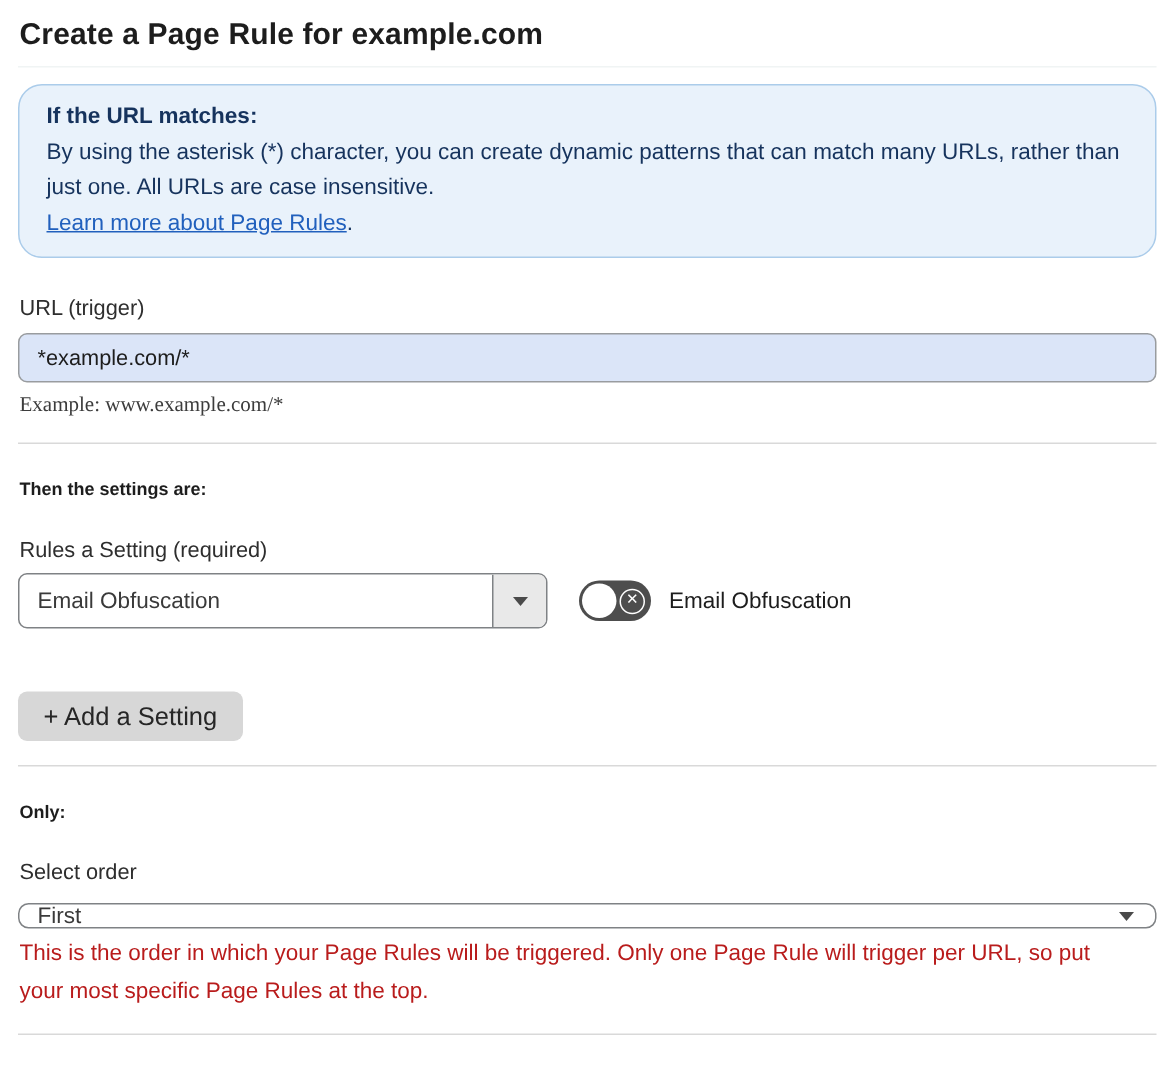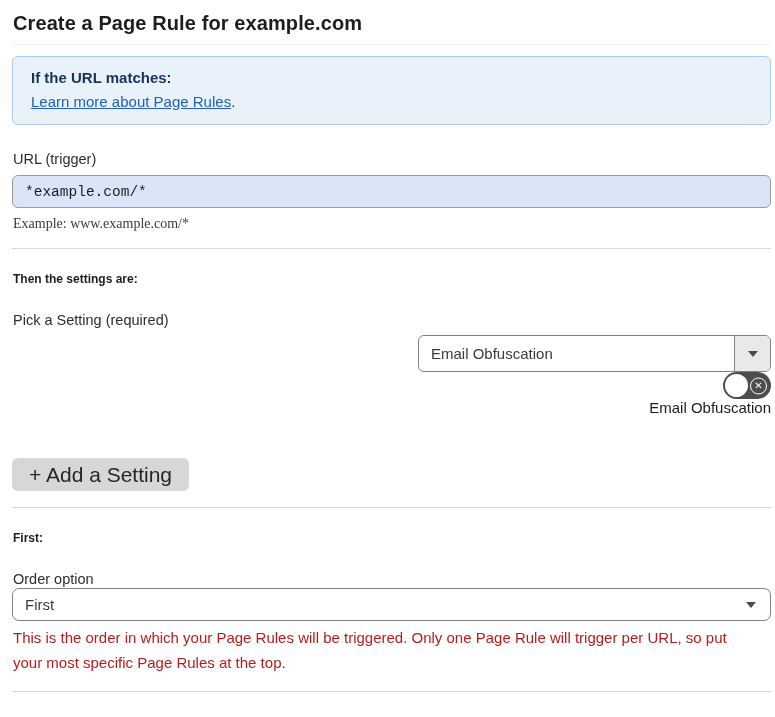--- a/index.html
+++ b/index.html
@@ -21,37 +21,37 @@
     color:#1d1d1d;overflow:hidden;
   }
   .container{padding:10px 4px 0 12px;}
   h1.page-title{
     font-size:20px;font-weight:700;color:#1d1d1d;
     margin:0;padding:2px 0 0 1px;letter-spacing:0.1px;
   }
   .title-rule{border:none;border-top:1px solid #f0f4f4;margin:9px 0 0 0;}
   .info-box{
     margin-top:11px;background:var(--info-bg);
-    border:1px solid var(--info-border);border-radius:6px;
+    border:1px solid var(--info-border);border-radius:16px;
     padding:9px 18px 11px 18px;color:var(--info-text);
     font-size:15px;line-height:23.5px;
   }
   .info-box .info-heading{font-weight:700;}
   .info-link{color:var(--link-blue);text-decoration:underline;cursor:pointer;margin-top:48px;}
   .field-label{font-size:14.5px;color:#2e2e2e;margin-top:26px;padding-left:1px;}
   .url-input{
     display:block;width:100%;height:33px;margin-top:8px;
     background:var(--input-bg);border:1px solid #999c9f;border-radius:6px;
     padding:0 12px;font-size:14.5px;color:#1d1d1d;
-    font-family:Liberation Mono, monospace;outline:none;
+    font-family:Liberation Sans, sans-serif;outline:none;
   }
   .example-text{font-size:14px;color:#3c3c3c;margin-top:8px;padding-left:1px;font-family:Liberation Serif, serif;}
   hr.section-rule{border:none;border-top:1px solid var(--divider);margin:16px 0 0 0;}
   h2.section-heading{font-size:12px;font-weight:700;color:#1d1d1d;margin:23px 0 0 0;padding-left:1px;}
-  .setting-row{display:flex;align-items:flex-end;margin-top:7px;flex-direction:column;}
+  .setting-row{display:flex;align-items:center;margin-top:7px;}
   .select-box{
     width:353px;height:37px;border:1px solid #7f8285;border-radius:6px;
     background:#ffffff;display:flex;align-items:stretch;overflow:hidden;cursor:pointer;
   }
   .select-box .select-value{
     flex:1;display:flex;align-items:center;padding-left:12px;
     font-size:15px;color:#3a3a3a;
   }
   .select-box .select-arrow-btn{
     width:36px;background:#e9e9e9;border-left:1px solid #7f8285;
@@ -70,78 +70,79 @@
   }
   .toggle .x-badge{
     position:absolute;right:4px;top:50%;transform:translateY(-50%);
     width:17px;height:17px;border-radius:50%;border:1.5px solid #ffffff;
     display:flex;align-items:center;justify-content:center;
     color:#ffffff;font-size:10px;line-height:1;font-weight:700;
   }
   .toggle-label{margin-left:12px;font-size:15px;color:#1d1d1d;}
   .btn{
     display:inline-flex;align-items:center;justify-content:center;
-    height:33px;border:none;border-radius:6px;font-size:21px;
+    height:33px;border:none;border-radius:6px;font-size:17px;
     font-family:"Liberation Sans","DejaVu Sans",sans-serif;cursor:pointer;
     padding:0 17px;color:#262626;background:var(--gray-btn);
   }
   .add-setting-btn{margin-top:42px;}
   .wide-select{
-    margin-top:1px;width:100%;height:33px;border:1px solid #7f8285;border-radius:7px;
+    margin-top:12px;width:100%;height:17px;border:1px solid #7f8285;border-radius:7px;
     background:#ffffff;display:flex;align-items:center;cursor:pointer;
     padding:0 14px 0 12px;justify-content:space-between;
   }
   .wide-select .select-value{font-size:15px;color:#3a3a3a;}
   .order-help{font-size:15px;color:#b91c1c;line-height:24.5px;margin-top:5px;max-width:745px;padding-left:1px;}
   .footer-rule{margin-top:18px;}
 </style>
 </head>
 <body>
 
 <div class="container">
 
   <h1 class="page-title">Create a Page Rule for example.com</h1>
   <hr class="title-rule">
 
   <div class="info-box">
     <div class="info-heading">If the URL matches:</div>
+    <div class="info-body">By using the asterisk (*) character, you can create dynamic patterns that can match many URLs, rather than just one. All URLs are case insensitive.</div>
     <div><a class="info-link">Learn more about Page Rules</a><span>.</span></div>
   </div>
 
   <div class="field-label">URL (trigger)</div>
   <input class="url-input" type="text" value="*example.com/*" style="">
   <div class="example-text">Example: www.example.com/*</div>
 
   <hr class="section-rule">
 
   <h2 class="section-heading">Then the settings are:</h2>
 
-  <div class="field-label">Pick a Setting (required)</div>
+  <div class="field-label">Rules a Setting (required)</div>
 
   <div class="setting-row">
     <div class="select-box">
       <div class="select-value">Email Obfuscation</div>
       <div class="select-arrow-btn">
         <span class="caret-down"></span>
       </div>
     </div>
     <div class="toggle">
       <span class="knob"></span>
       <span class="x-badge">✕</span>
     </div>
     <div class="toggle-label">Email Obfuscation</div>
   </div>
 
   <button class="btn add-setting-btn">+ Add a Setting</button>
 
   <hr class="section-rule">
 
-  <h2 class="section-heading">First:</h2>
+  <h2 class="section-heading">Only:</h2>
 
-  <div class="field-label">Order option</div>
+  <div class="field-label">Select order</div>
 
   <div class="wide-select">
     <span class="select-value">First</span>
     <span class="caret-down"></span>
   </div>
 
   <div class="order-help">This is the order in which your Page Rules will be triggered. Only one Page Rule will trigger per URL, so put your most specific Page Rules at the top.</div>
 
   <hr class="section-rule footer-rule">
 

